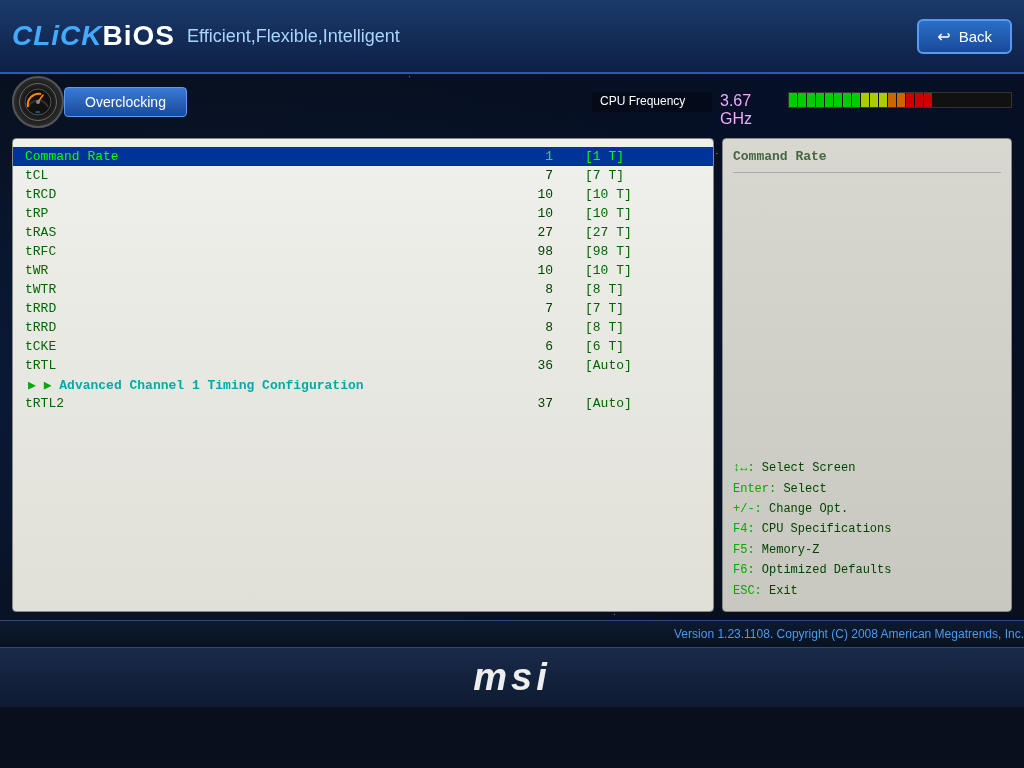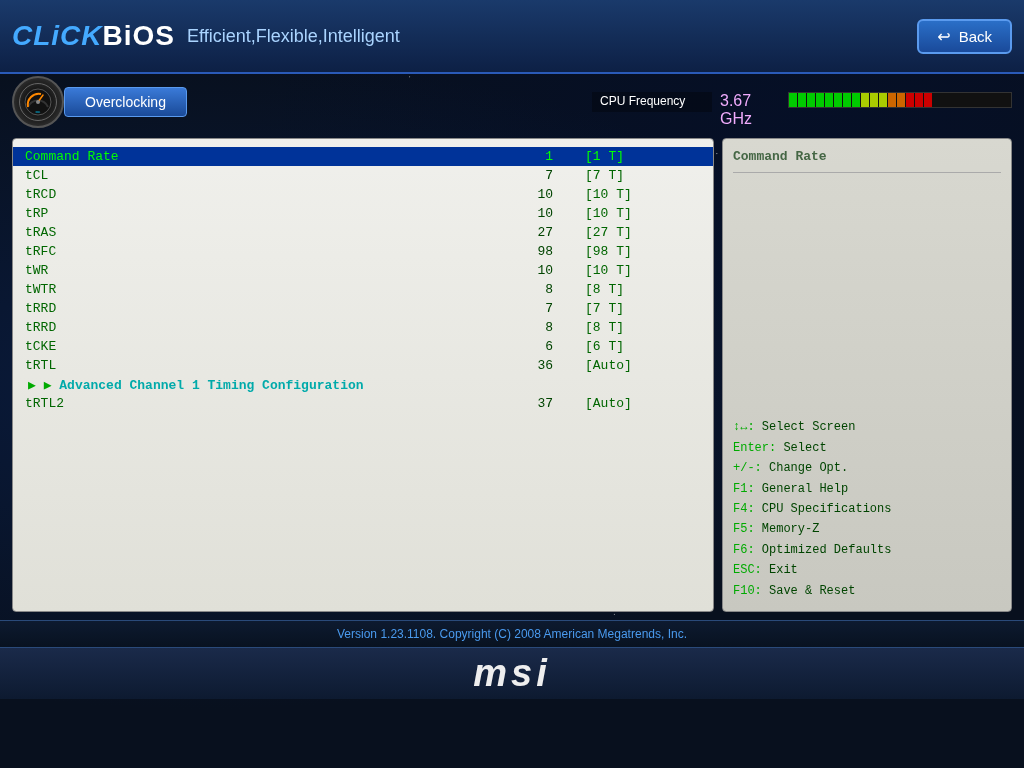--- a/index.html
+++ b/index.html
@@ -317,32 +317,32 @@
       color: #00aa00;
     }
 
     
     .status-bar {
       position: relative;
       z-index: 10;
       background: linear-gradient(180deg, #0d1a30 0%, #081220 100%);
       border-top: 1px solid #2a4a7a;
       padding: 6px 0;
-      text-align: center;
+      text-align: right;
       color: #4a9aee;
       font-size: 12px;
       font-family: Arial, sans-serif;
     }
 
     
     .msi-bar {
       position: relative;
       z-index: 10;
       background: linear-gradient(180deg, #1a2a4a 0%, #0d1a30 100%);
-      height: 52px;
+      height: 60px;
       display: flex;
       align-items: center;
       justify-content: center;
       border-top: 1px solid #2a4a7a;
     }
 
     .msi-logo {
       font-size: 36px;
       font-style: italic;
       font-weight: bold;
@@ -503,26 +503,24 @@
   </div>
 
   <div class="right-panel">
     <div class="right-panel-title">Command Rate</div>
     <hr class="right-panel-divider">
     <div class="right-panel-spacer"></div>
     <div class="key-help" id="key-help-area">
         <div class="key-line"><span class="key-highlight">↕↔:</span><span> Select Screen</span></div>
         <div class="key-line"><span class="key-highlight">Enter:</span><span> Select</span></div>
         <div class="key-line"><span class="key-highlight">+/-:</span><span> Change Opt.</span></div>
-        <div class="key-line"><span class="key-highlight">F1:</span><span> General Help</span></div>
         <div class="key-line"><span class="key-highlight">F4:</span><span> CPU Specifications</span></div>
         <div class="key-line"><span class="key-highlight">F5:</span><span> Memory-Z</span></div>
         <div class="key-line"><span class="key-highlight">F6:</span><span> Optimized Defaults</span></div>
         <div class="key-line"><span class="key-highlight">ESC:</span><span> Exit</span></div>
-        <div class="key-line"><span class="key-highlight">F10:</span><span> Save &amp; Reset</span></div>
       </div>
   </div>
 
 </div>
 
 <div class="status-bar">
   <span>Version 1.23.1108. Copyright (C) 2008 American Megatrends, Inc.</span>
 </div>
 
 <div class="msi-bar">

